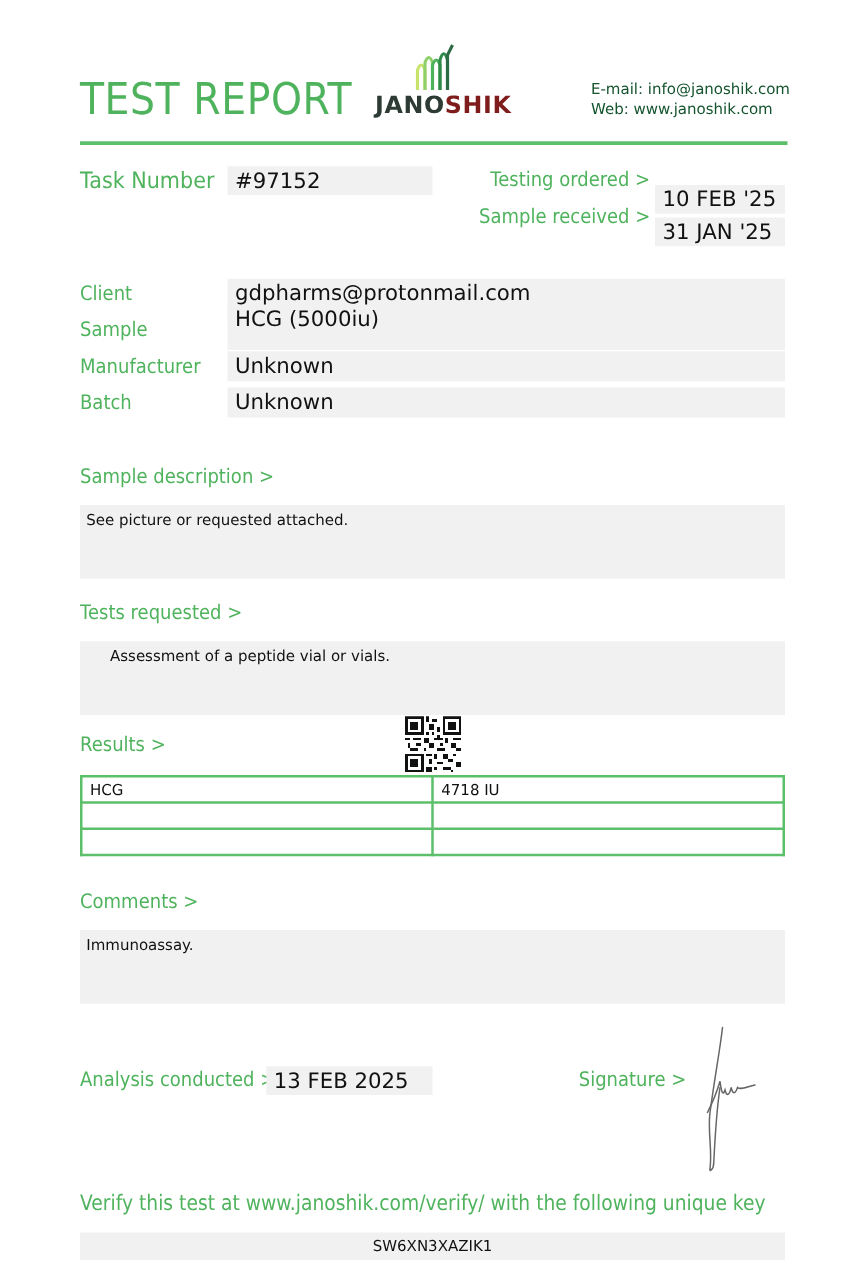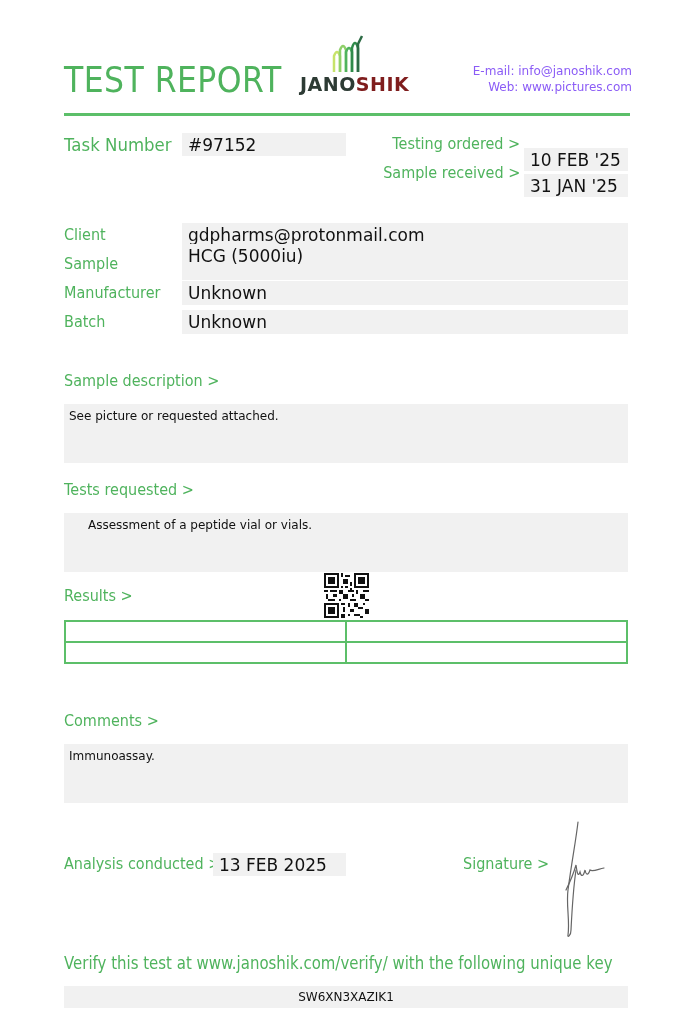--- a/index.html
+++ b/index.html
@@ -40,24 +40,23 @@
       font-size: 19px;
       font-weight: bold;
       letter-spacing: 0.5px;
       line-height: 20px;
       font-family: "DejaVu Sans", sans-serif;
     }
     .logo-text .dark { color: #2d3b34; }
     .logo-text .lite { color: #7f1d1d; }
     .contact {
       right: 62px; top: 63px;
-      text-align: right;
       font-size: 12px;
       line-height: 16px;
-      color: #8b5cf6;
+      color: #14532d;
     }
     .header-rule {
       left: 64px; top: 113px;
       width: 566px; height: 3px;
       background: #5cbf69;
     }
 
     
     .label-lg {
       font-size: 18px;
@@ -178,21 +177,21 @@
     <path d="M56 38 L56 14 Q59 4 62 14 L62 38" fill="none" stroke="#2f8a4a" stroke-width="2.5"></path>
     <path d="M62 38 L62 10 L66 2" fill="none" stroke="#2d6b45" stroke-width="2.5"></path>
   </svg>
   <div class="logo-text">
     <span class="dark">JANO</span><span class="lite">SHIK</span>
   </div>
 </div>
 
 <div class="abs contact">
   <div>E-mail: info@janoshik.com</div>
-  <div>Web: www.pictures.com</div>
+  <div>Web: www.janoshik.com</div>
 </div>
 
 <div class="abs header-rule"></div>
 
 <div class="abs label-lg" style="left:64px; top:133px;">Task Number</div>
 <div class="abs value-lg gray-box" style="left:182px; top:133px; width:164px; height:23px;">#97152</div>
 
 <div class="abs right-label" style="right:174px; top:133px;">Testing ordered  &gt;</div>
 <div class="abs value-lg gray-box" style="left:524px; top:133px; width:104px; height:23px;margin-top:41px;">31 JAN '25</div>
 
@@ -263,20 +262,24 @@
       <rect x="19" y="17" width="2" height="2"></rect>
     <rect x="8" y="19" width="2" height="2"></rect>
       <rect x="11" y="19" width="1" height="1"></rect>
       <rect x="14" y="19" width="3" height="1"></rect>
       <rect x="17" y="20" width="1" height="1"></rect>
   </g>
 </svg>
 
 <table class="abs results-table">
   <tbody>
+      <tr>
+    <td>HCG</td>
+    <td>4718 IU</td>
+  </tr>
   <tr>
     <td></td>
     <td></td>
   </tr>
   <tr>
     <td></td>
     <td></td>
   </tr>
 </tbody>
   </table>

